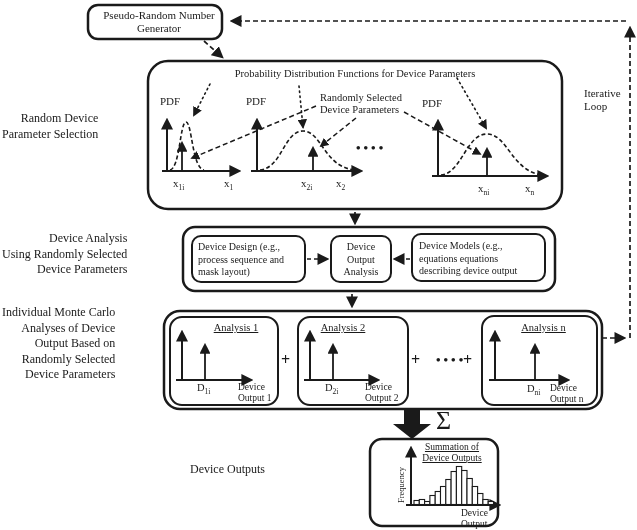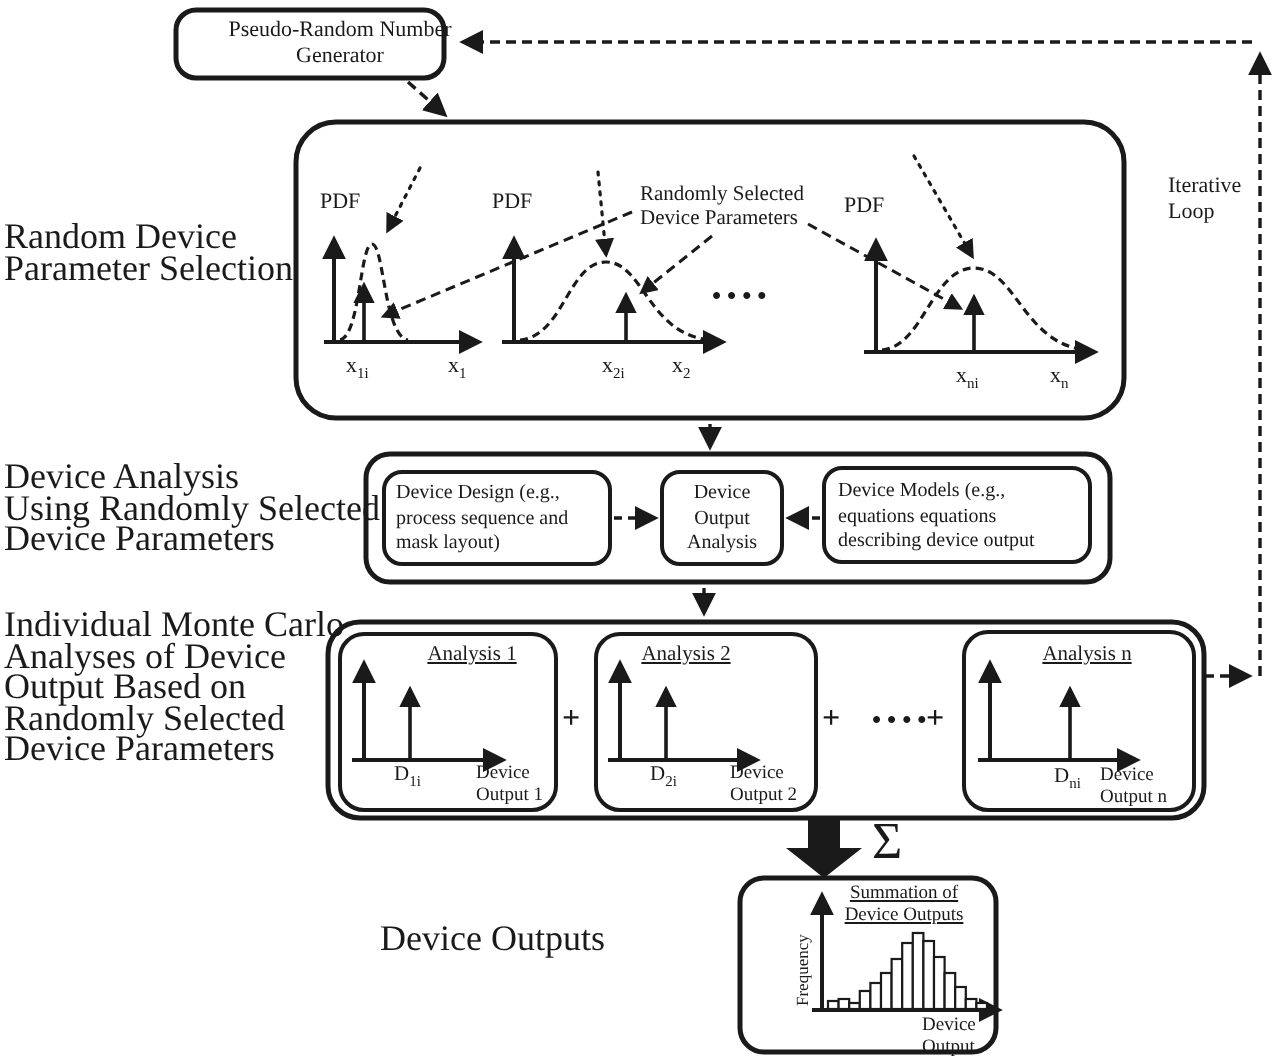--- a/index.html
+++ b/index.html
@@ -1,20 +1,20 @@
 <!DOCTYPE html>
 <html><head>
 <meta charset="utf-8">
 <style>
   html,body{margin:0;padding:0;background:#fff;}
   .canvas{position:relative;width:637px;height:530px;background:#ffffff;
           font-family:"Liberation Serif","DejaVu Serif",serif;color:#1a1a1a;overflow:hidden;}
   .canvas svg{position:absolute;left:0;top:0;}
   .lbl{position:absolute;white-space:nowrap;color:#1a1a1a;}
-  .sec{font-size:18px;line-height:15.5px;}
+  .sec{font-size:12px;line-height:15.5px;text-align:right;}
   .t11{font-size:11px;line-height:13px;}
   .t105{font-size:10.5px;line-height:12px;}
   .t10{font-size:10px;line-height:12.5px;}
   .t95{font-size:9.5px;line-height:10.5px;}
   .ctr{text-align:center;}
   .und{text-decoration:underline;}
   sub{font-size:7.5px;line-height:0;}
   .plus{font-size:16px;font-weight:bold;}
   .dots{font-size:13px;font-weight:bold;letter-spacing:3px;}
   .sigma{font-size:26px;}
@@ -108,21 +108,21 @@
         <rect x="456.4" y="466.5" width="5.3" height="38" fill="#ffffff" stroke="#1a1a1a" stroke-width="1.1"></rect>
         <rect x="461.7" y="470.5" width="5.3" height="34" fill="#ffffff" stroke="#1a1a1a" stroke-width="1.1"></rect>
         <rect x="467.0" y="478.5" width="5.3" height="26" fill="#ffffff" stroke="#1a1a1a" stroke-width="1.1"></rect>
         <rect x="472.3" y="486.5" width="5.3" height="18" fill="#ffffff" stroke="#1a1a1a" stroke-width="1.1"></rect>
         <rect x="477.6" y="493.5" width="5.3" height="11" fill="#ffffff" stroke="#1a1a1a" stroke-width="1.1"></rect>
         <rect x="482.9" y="499.5" width="5.3" height="5" fill="#ffffff" stroke="#1a1a1a" stroke-width="1.1"></rect>
         <rect x="488.2" y="501.5" width="5.3" height="3" fill="#ffffff" stroke="#1a1a1a" stroke-width="1.1"></rect>
       </g>
 </svg>
 
-<div class="lbl t11 ctr" style="left:100px;top:9px;width:140px;">
+<div class="lbl t11 ctr" style="left:89px;top:9px;width:140px;">
   <div>Pseudo-Random Number</div>
   <div>Generator</div>
 </div>
 
 <div class="lbl t11" style="left:584px;top:87px;">
   <div>Iterative</div>
   <div>Loop</div>
 </div>
 
 <div class="lbl sec" style="left:2px;top:111px;">
@@ -138,20 +138,21 @@
   <div>Individual Monte Carlo</div>
   <div>Analyses of Device</div>
   <div>Output Based on</div>
   <div>Randomly Selected</div>
   <div>Device Parameters</div>
 </div>
 <div class="lbl sec" style="left:190px;top:462px;">
   <div>Device Outputs</div>
 </div>
 
+<div class="lbl t105 ctr" style="left:150px;top:68px;width:410px;">Probability Distribution Functions for Device Parameters</div>
 <div class="lbl t105" style="left:320px;top:92px;">
   <div>Randomly Selected</div>
   <div>Device Parameters</div>
 </div>
 <div class="lbl t11" style="left:160px;top:95px;">PDF</div>
 <div class="lbl t11" style="left:246px;top:95px;">PDF</div>
 <div class="lbl t11" style="left:422px;top:97px;">PDF</div>
 <div class="lbl dots" style="left:356px;top:140px;">••••</div>
 
 <div class="lbl t11" style="left:173px;top:177px;"><span>x</span><sub>1i</sub></div>

